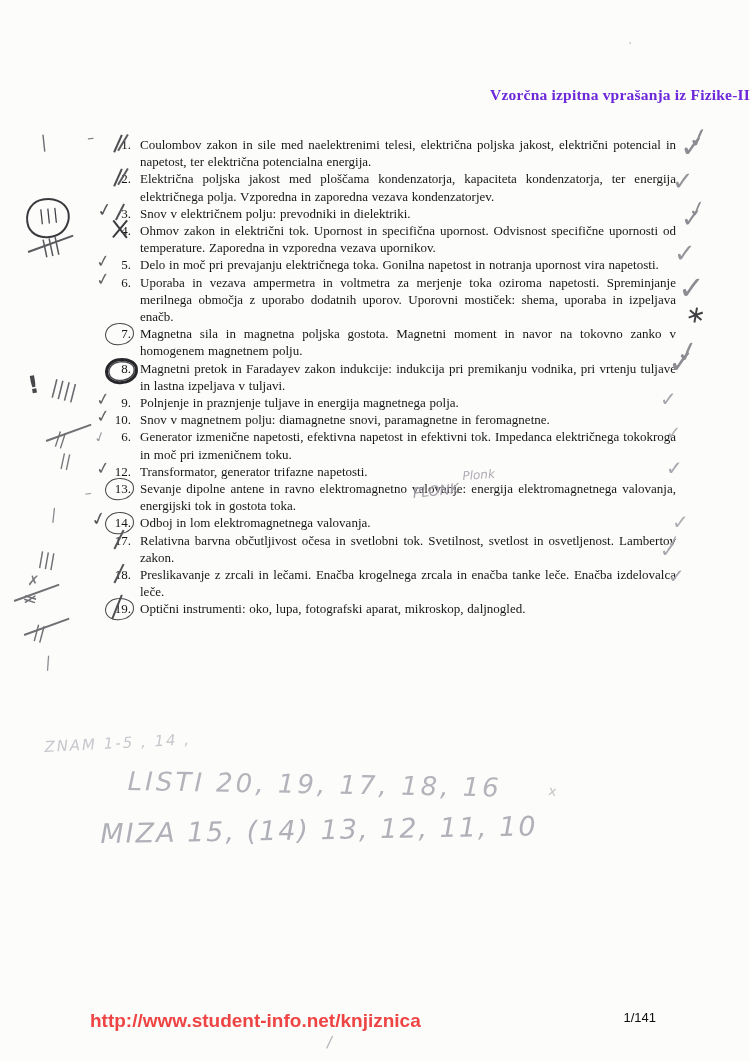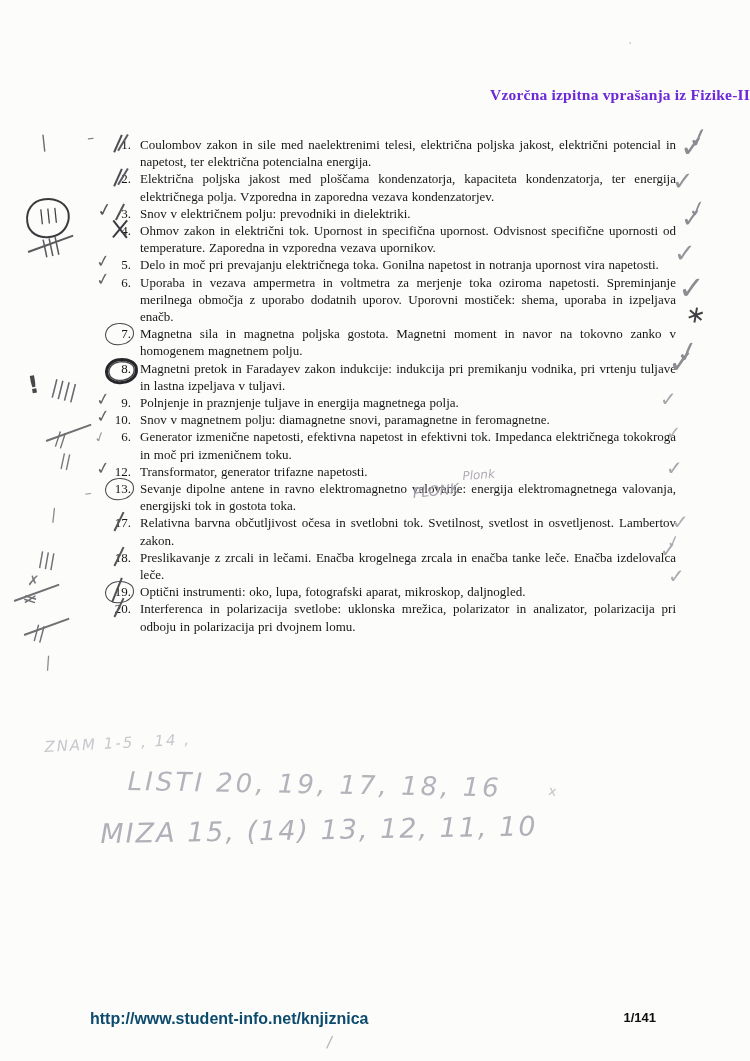--- a/index.html
+++ b/index.html
@@ -43,22 +43,22 @@
   .mark-slash::after{content:"";position:absolute;width:1.8px;height:21px;background:#55555a;left:14px;top:-3px;transform:rotate(26deg);}
   
   #overlay{position:absolute;inset:0;pointer-events:none;}
   .hand{position:absolute;font-family:"DejaVu Sans",sans-serif;line-height:1;white-space:nowrap;transform-origin:left top;}
   .hand-note{position:absolute;font-family:"DejaVu Sans",sans-serif;font-style:italic;line-height:1;white-space:nowrap;transform-origin:left top;}
   .strike-line{position:absolute;height:1.6px;transform-origin:left center;}
   .circ-tally{position:absolute;width:46px;height:40px;}
   .circ-tally .ring{position:absolute;left:4px;top:0;width:40px;height:36px;border:2px solid #3a3a3e;border-radius:48% 55% 52% 50%/55% 50% 58% 48%;transform:rotate(-8deg);}
   .circ-tally .bars{position:absolute;left:17px;top:8px;font-size:15px;color:#3f3f44;letter-spacing:2px;transform:rotate(-6deg);font-family:"DejaVu Sans",sans-serif;}
   
-  .footer-url{position:absolute;left:90px;top:1010px;font-family:"Liberation Sans",sans-serif;font-weight:bold;font-size:16px;color:#0c4a6e;}
-  .footer-page{position:absolute;right:94px;top:1010px;font-family:"Liberation Sans",sans-serif;font-weight:bold;font-size:13px;color:#0e0e0e;}
+  .footer-url{position:absolute;left:90px;top:1010px;font-family:"Liberation Sans",sans-serif;font-weight:bold;font-size:19px;color:#ef4444;}
+  .footer-page{position:absolute;right:94px;top:1010px;font-family:"Liberation Sans",sans-serif;font-weight:normal;font-size:13px;color:#0e0e0e;}
 </style>
 </head>
 <body>
 
 <div class="page">
   <div class="title">Vzorčna izpitna vprašanja iz Fizike-II</div>
 
   <div class="q-list" id="q-list">
       <div class="q-item">
         <span class="q-num mark-slashes">1.</span>
@@ -106,34 +106,34 @@
       </div>
       <div class="q-item">
         <span class="q-num mark-check">12.</span>
         <span class="q-text">Transformator, generator trifazne napetosti.</span>
       </div>
       <div class="q-item">
         <span class="q-num mark-circle">13.</span>
         <span class="q-text">Sevanje dipolne antene in ravno elektromagnetno valovanje: energija elektromagnetnega valovanja, energijski tok in gostota toka.</span>
       </div>
       <div class="q-item">
+        <span class="q-num mark-circle-check">14.</span>
+        <span class="q-text">Odboj in lom elektromagnetnega valovanja.</span>
+      </div>
+      <div class="q-item">
         <span class="q-num mark-slash">17.</span>
         <span class="q-text">Relativna barvna občutljivost očesa in svetlobni tok. Svetilnost, svetlost in osvetljenost. Lambertov zakon.</span>
       </div>
       <div class="q-item">
         <span class="q-num mark-slash">18.</span>
         <span class="q-text">Preslikavanje z zrcali in lečami. Enačba krogelnega zrcala in enačba tanke leče. Enačba izdelovalca leče.</span>
       </div>
       <div class="q-item">
         <span class="q-num mark-circle-slash">19.</span>
         <span class="q-text">Optični instrumenti: oko, lupa, fotografski aparat, mikroskop, daljnogled.</span>
-      </div>
-      <div class="q-item">
-        <span class="q-num mark-slash">20.</span>
-        <span class="q-text">Interferenca in polarizacija svetlobe: uklonska mrežica, polarizator in analizator, polarizacija pri odboju in polarizacija pri dvojnem lomu.</span>
       </div>
     </div>
 
   <div id="overlay">
       <span class="circ-tally" style="left: 22px; top: 198px;">
         <span class="ring"></span>
         <span class="bars">|||</span>
       </span>
       <span class="hand" style="left: 86px; top: 131px; font-size: 14px; color: rgb(111, 111, 116); transform: rotate(-8deg);">–</span>
       <span class="hand" style="left: 40px; top: 134px; font-size: 17px; color: rgb(111, 111, 116); transform: rotate(-6deg);">|</span>

